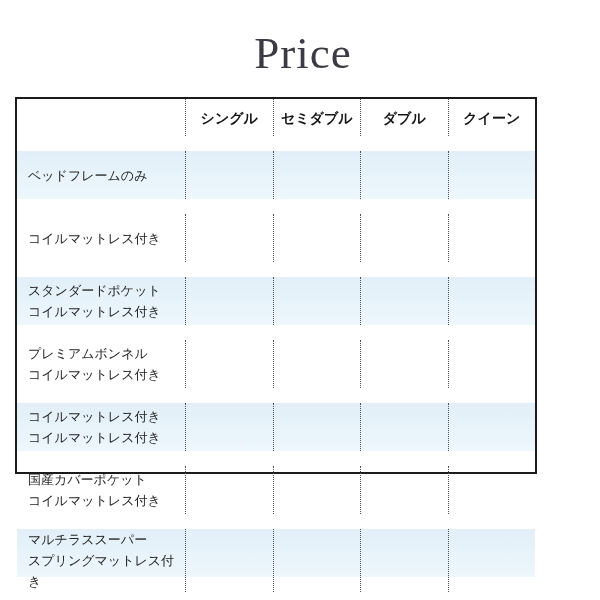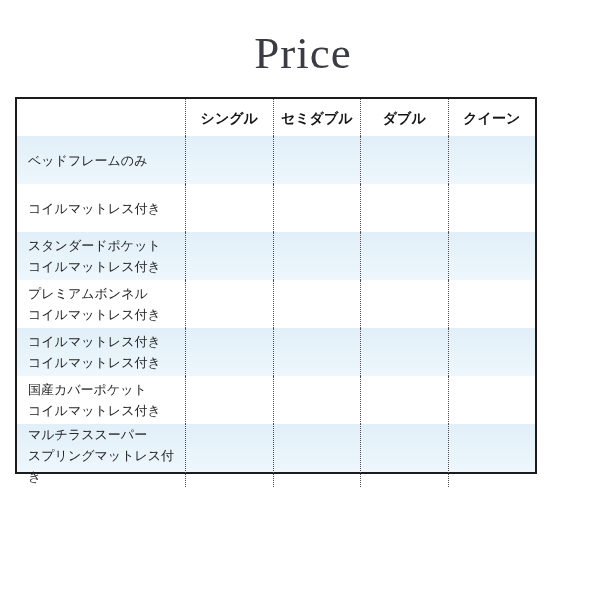--- a/index.html
+++ b/index.html
@@ -31,21 +31,21 @@
     width: 522px; height: 377px;
     border: 2px solid #1b1b1b;
     background: #ffffff;
   }
   .row {
     display: grid;
     grid-template-columns: 168px 1fr 1fr 1fr 1fr;
     width: 100%;
   }
   .header-row { height: 37px; }
-  .body-row   { height: 48px; }
+  .body-row   { height: 48px; margin-top: 15px; }
   .body-row.alt {
     background: linear-gradient(180deg, #e2eff8 0%, #edf7fc 100%);
   }
   .cell { position: relative; }
   .size-cell { border-left: 1px dotted #4f4f4f; }
   .header-cell {
     display: flex;
     align-items: center;
     justify-content: center;
     font-size: 14px;

